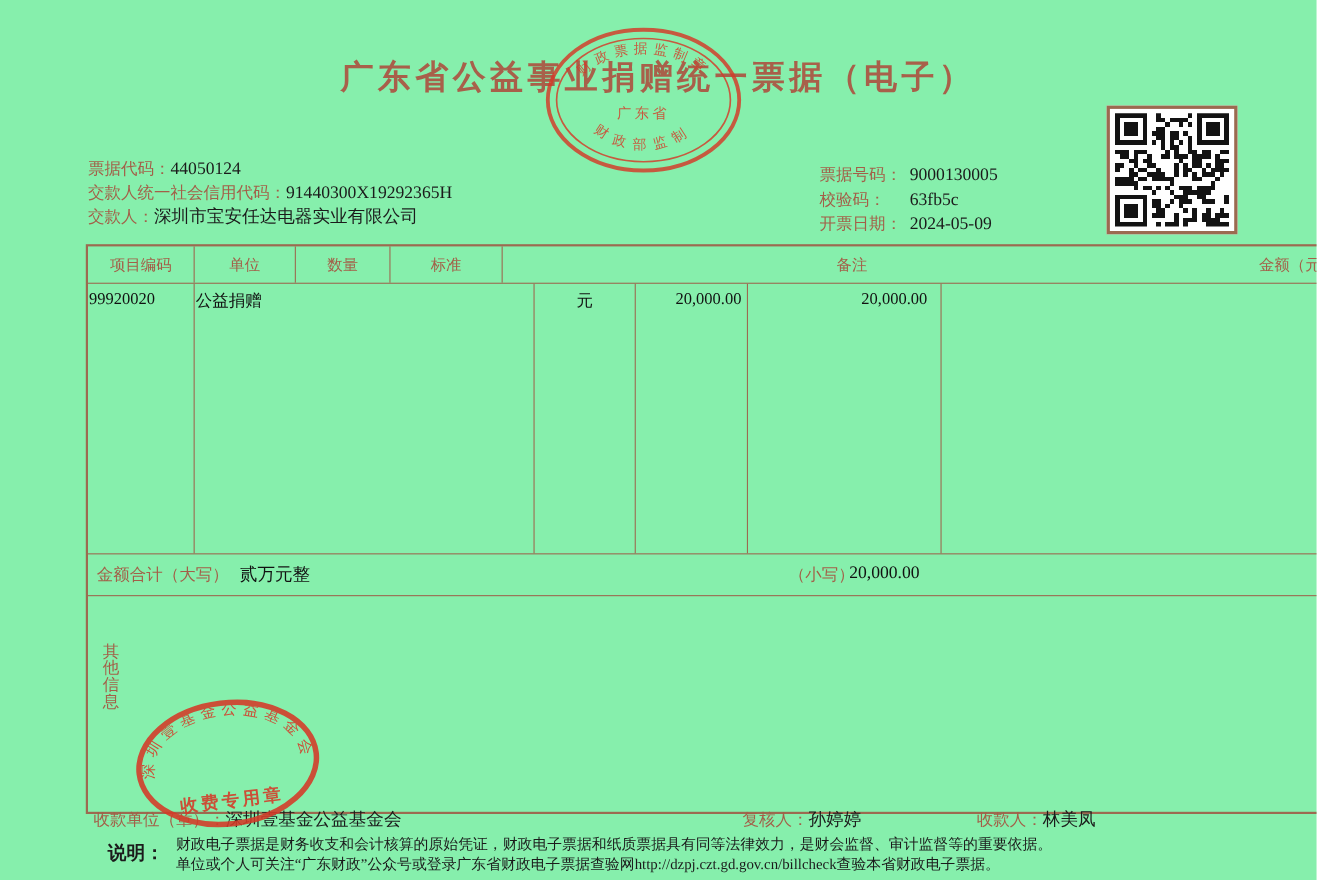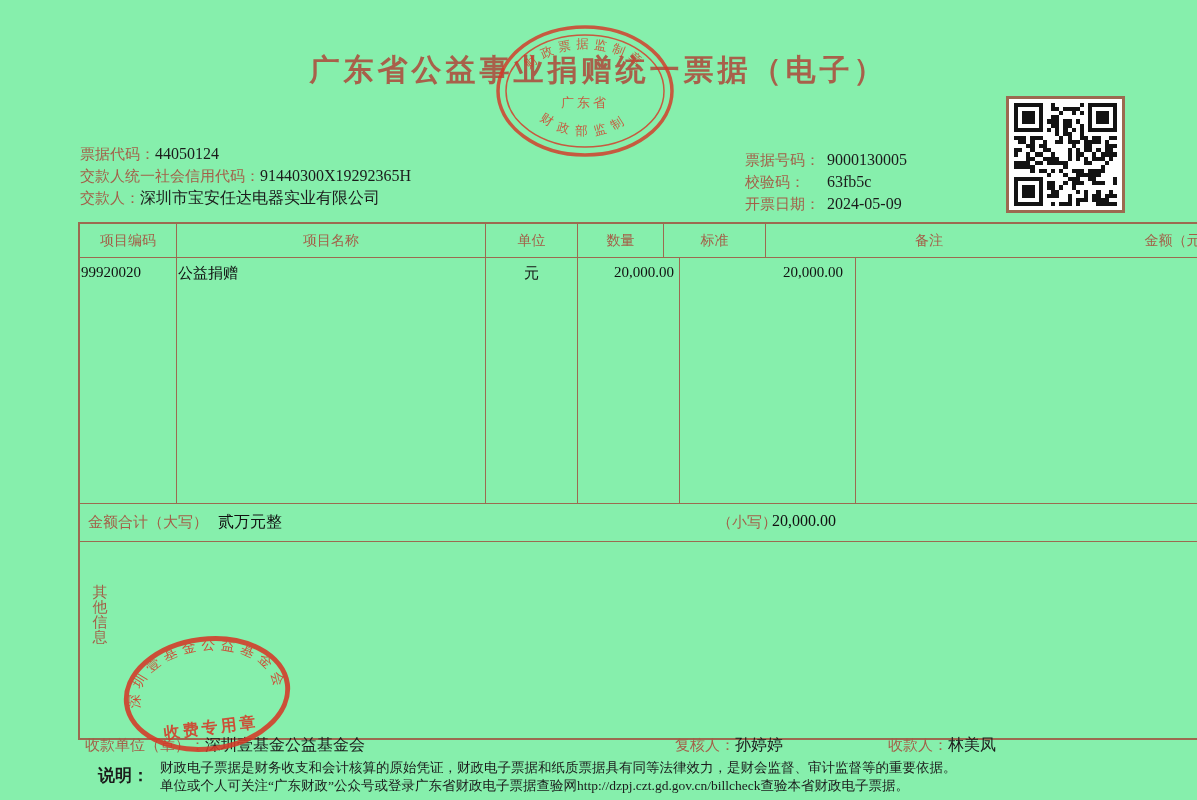--- a/index.html
+++ b/index.html
@@ -323,21 +323,20 @@
         <rect x="20" y="2" width="3" height="3"></rect>
         <rect x="0" y="18" width="7" height="7"></rect>
         <rect x="1" y="19" width="5" height="5" fill="#fff"></rect>
         <rect x="2" y="20" width="3" height="3"></rect>
       </svg>
   </div>
 
   <div class="box">
     <div class="grid-header">
       <div class="cell c0">项目编码</div>
-      <div class="cell c1">项目名称</div>
       <div class="cell c2">单位</div>
       <div class="cell c3">数量</div>
       <div class="cell c4">标准</div>
       <div class="cell c6 last">备注</div>
       <div class="cell c5">金额（元）</div>
     </div>
     <div class="grid-body">
       <div class="cell c0 al">99920020</div>
       <div class="cell c1 al">公益捐赠</div>
       <div class="cell c2 ac">元</div>

